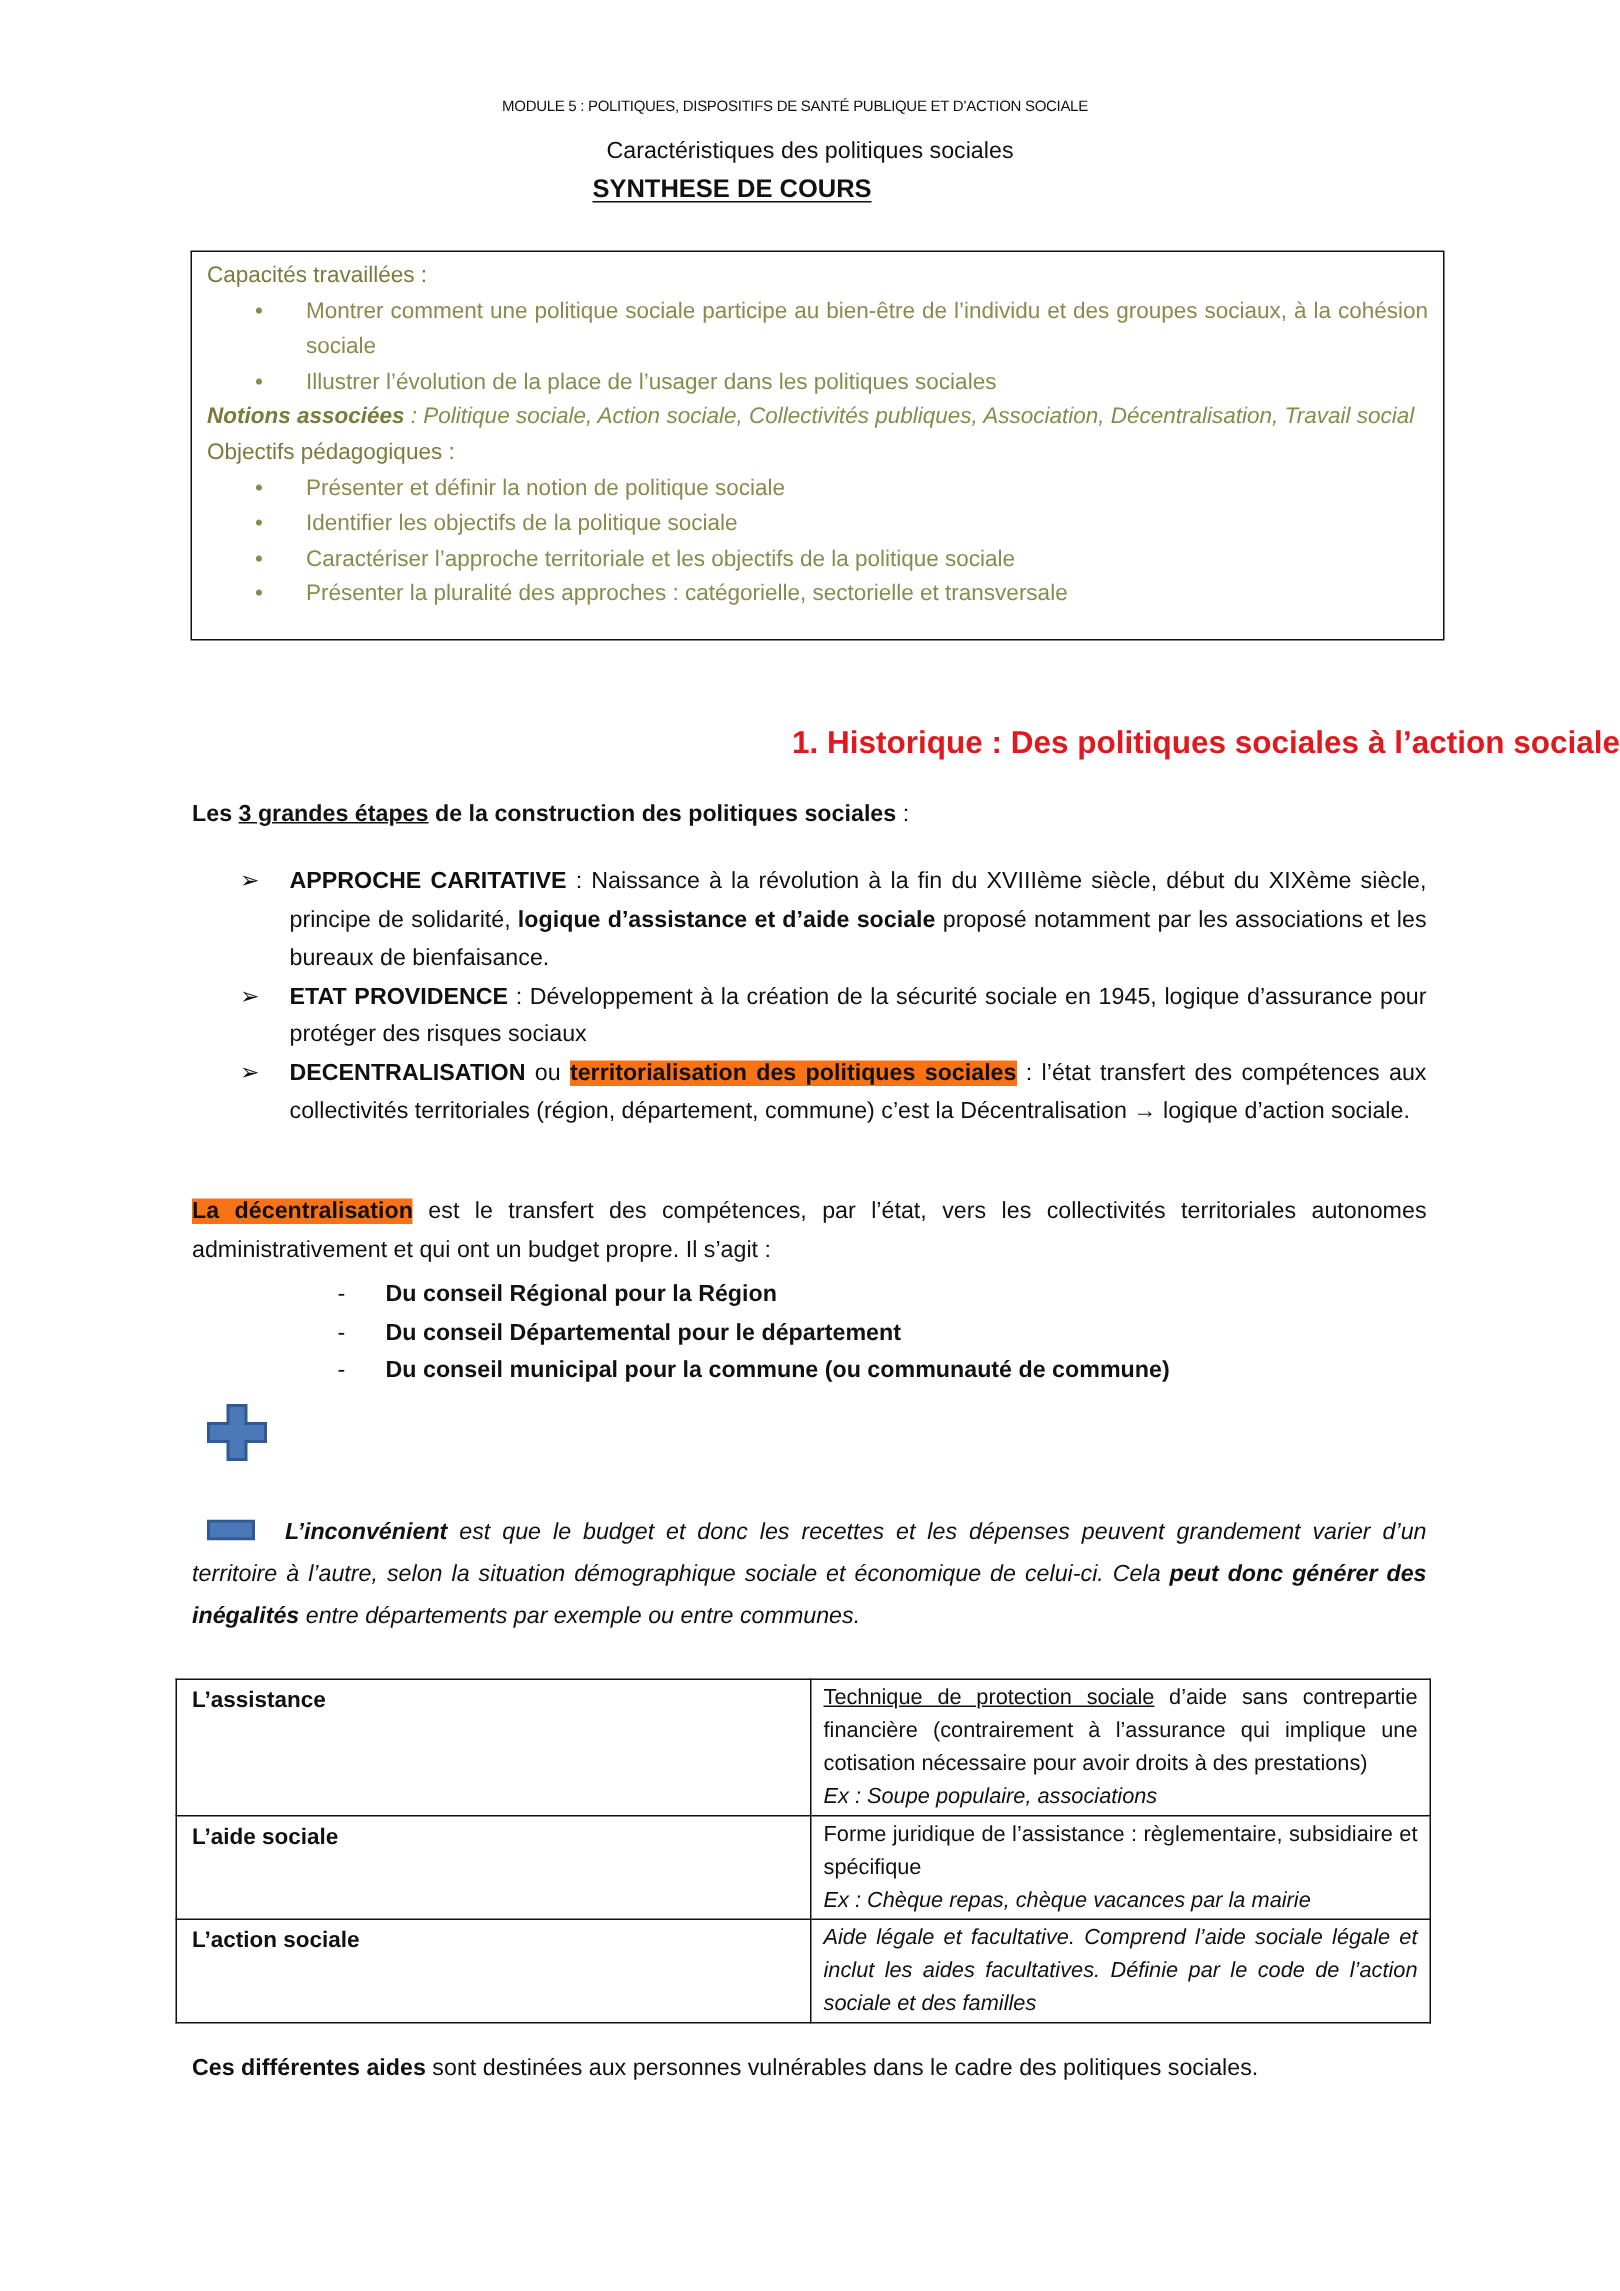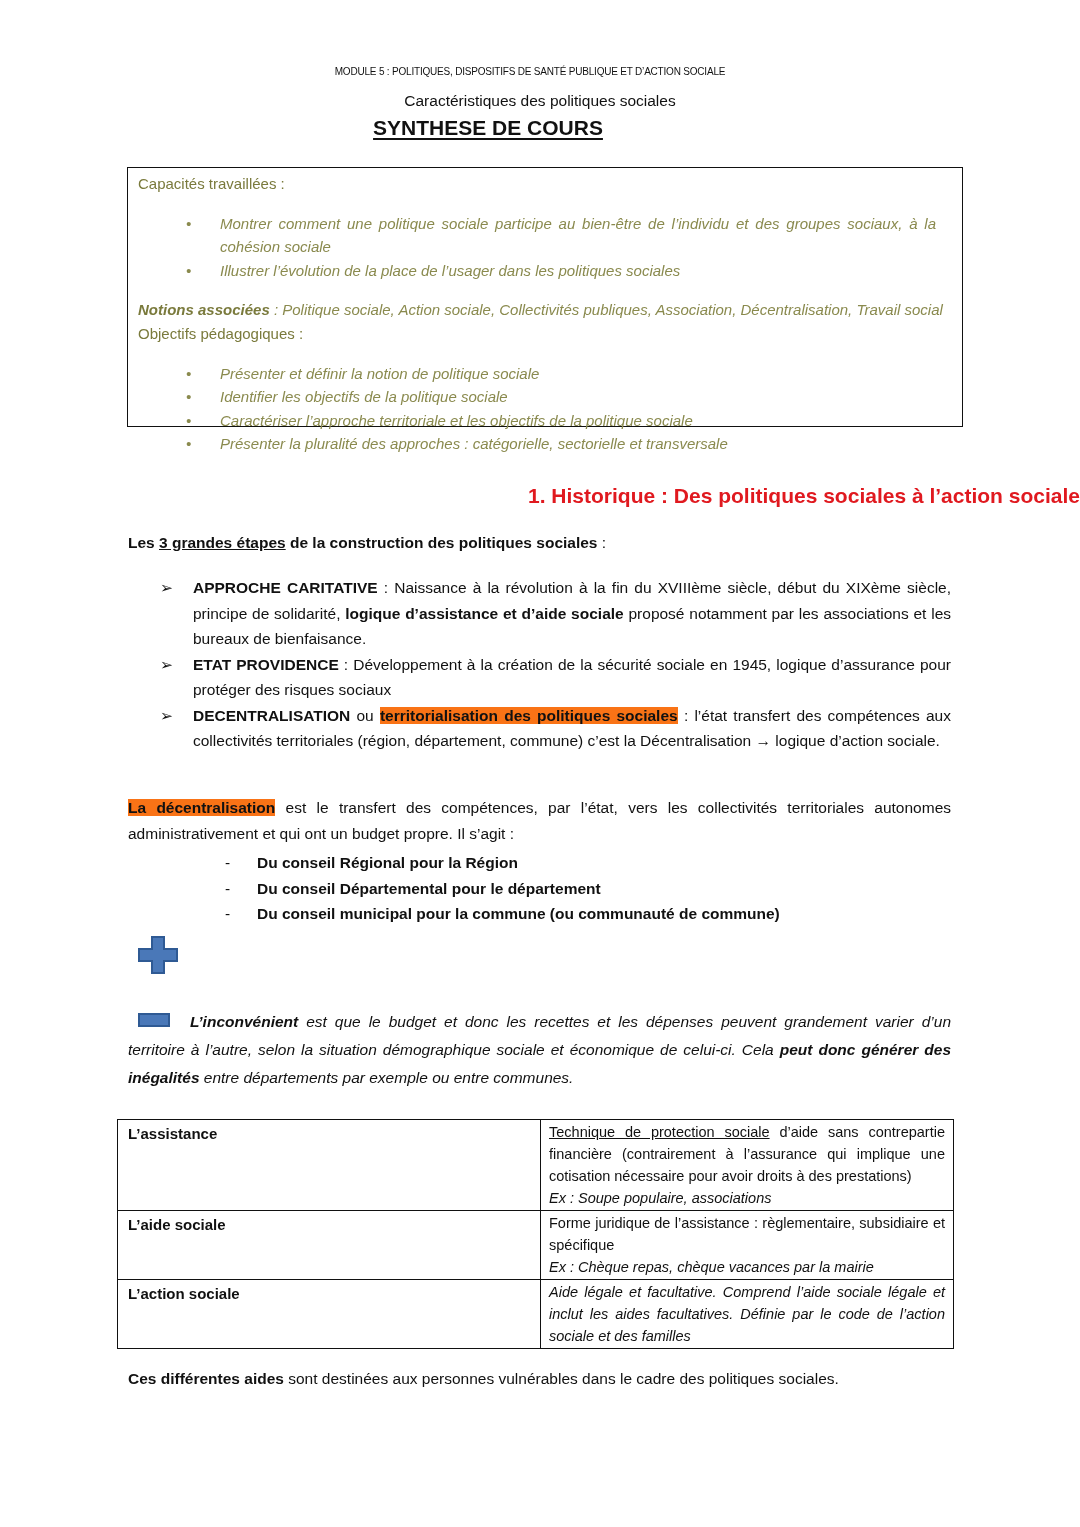--- a/index.html
+++ b/index.html
@@ -5,30 +5,30 @@
   html, body { margin: 0; padding: 0; background: #ffffff; }
   body {
     width: 1080px; height: 1527px; position: relative; overflow: hidden;
     font-family: "Liberation Sans", "DejaVu Sans", sans-serif;
     color: #111;
   }
   .page { position: absolute; left: 0; top: 0; width: 1080px; height: 1527px; }
   .center { text-align: center; }
   .hdr1 { position: absolute; top: 66px; left: 0; width: 1060px; font-size: 10px; letter-spacing: -0.2px; }
   .hdr2 { position: absolute; top: 92px; left: 0; width: 1080px; font-size: 15.5px; }
-  .hdr3 { position: absolute; top: 116px; left: 0; width: 976px; font-size: 21px; font-weight: bold; text-align: center; }
+  .hdr3 { position: absolute; top: 116px; left: 0; width: 976px; font-size: 17px; font-weight: bold; text-align: center; }
   .hdr3 span { text-decoration: underline; text-underline-offset: 3px; }
 
   .capbox {
     position: absolute; left: 127px; top: 167px; width: 836px; height: 260px;
     border: 1.5px solid #111; box-sizing: border-box; padding: 4px 10px 0 10px;
     color: #8a8a4e; font-size: 15px; line-height: 23.6px;
   }
   .capbox .lbl { font-weight: normal; color: #7a7a3c; }
-  .capbox ul { list-style: none; margin: 16px; padding: 0 0 0 30px; font-style: italic; }
+  .capbox ul { list-style: none; margin: 0; padding: 0 0 0 30px; }
   .capbox li { position: relative; padding-left: 36px; text-align: justify; }
   .capbox li::before { content: "•"; position: absolute; left: 2px; top: 0; color: #8a8a4e; }
   .capbox .notions { font-style: italic; text-align: justify; }
   .capbox .notions b { font-weight: bold; color: #7a7a3c; }
 
   .h1 {
     position: absolute; top: 484px; left: 0; width: 1080px; text-align: right;
     color: #e0191f; font-size: 21px; font-weight: bold;
   }
   .body-text { position: absolute; left: 128px; width: 823px; font-size: 15.5px; line-height: 25.5px; text-align: justify; }

